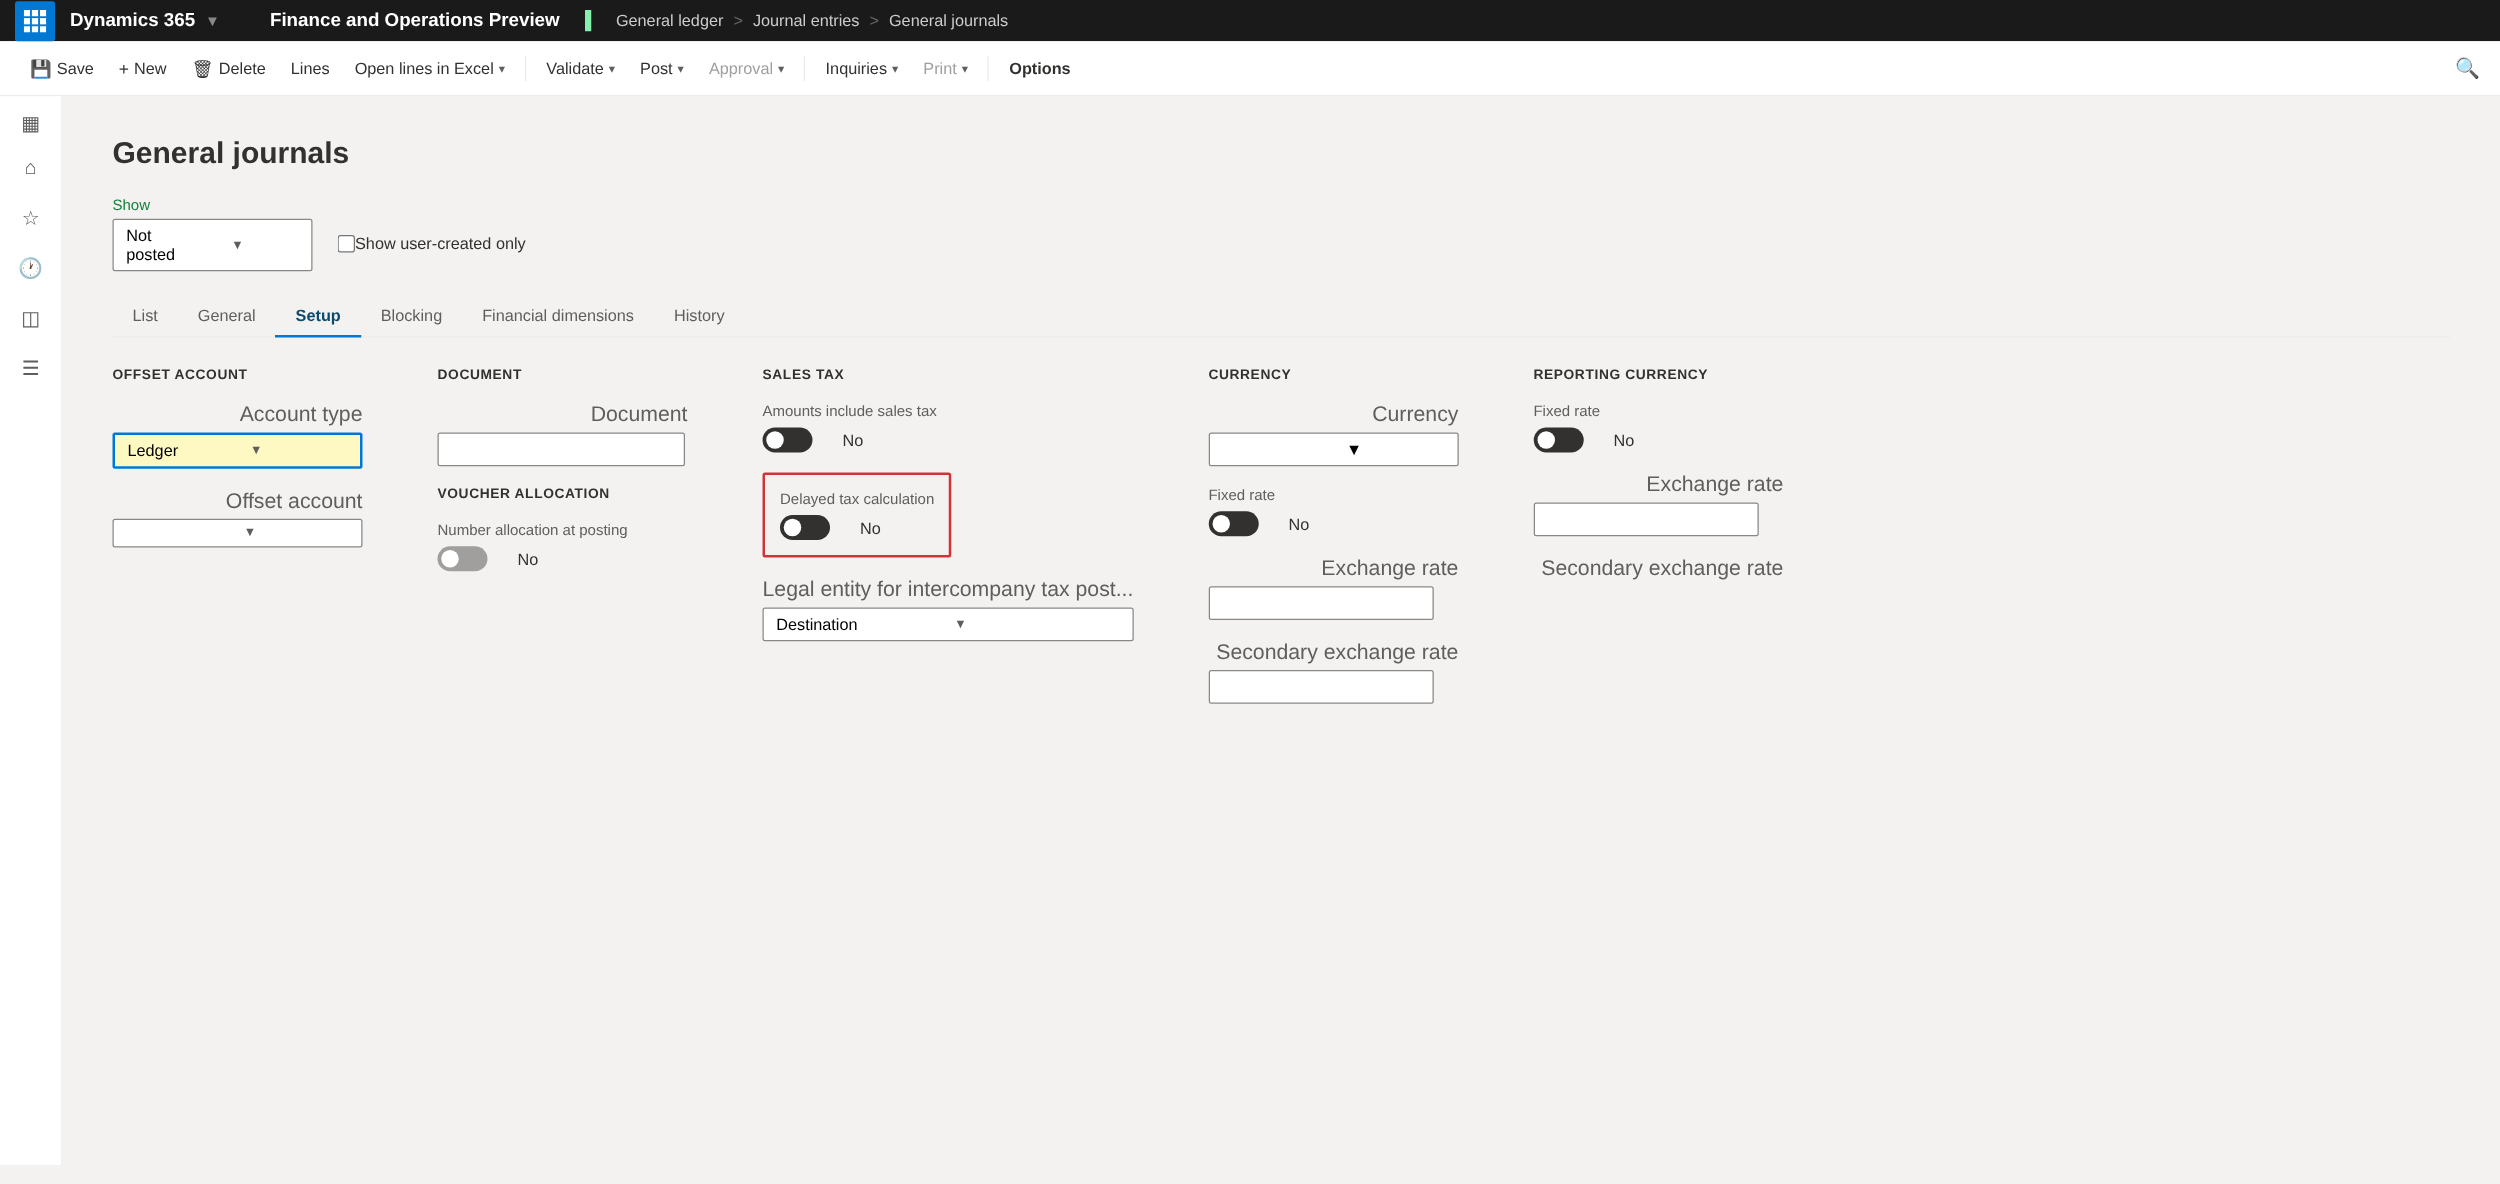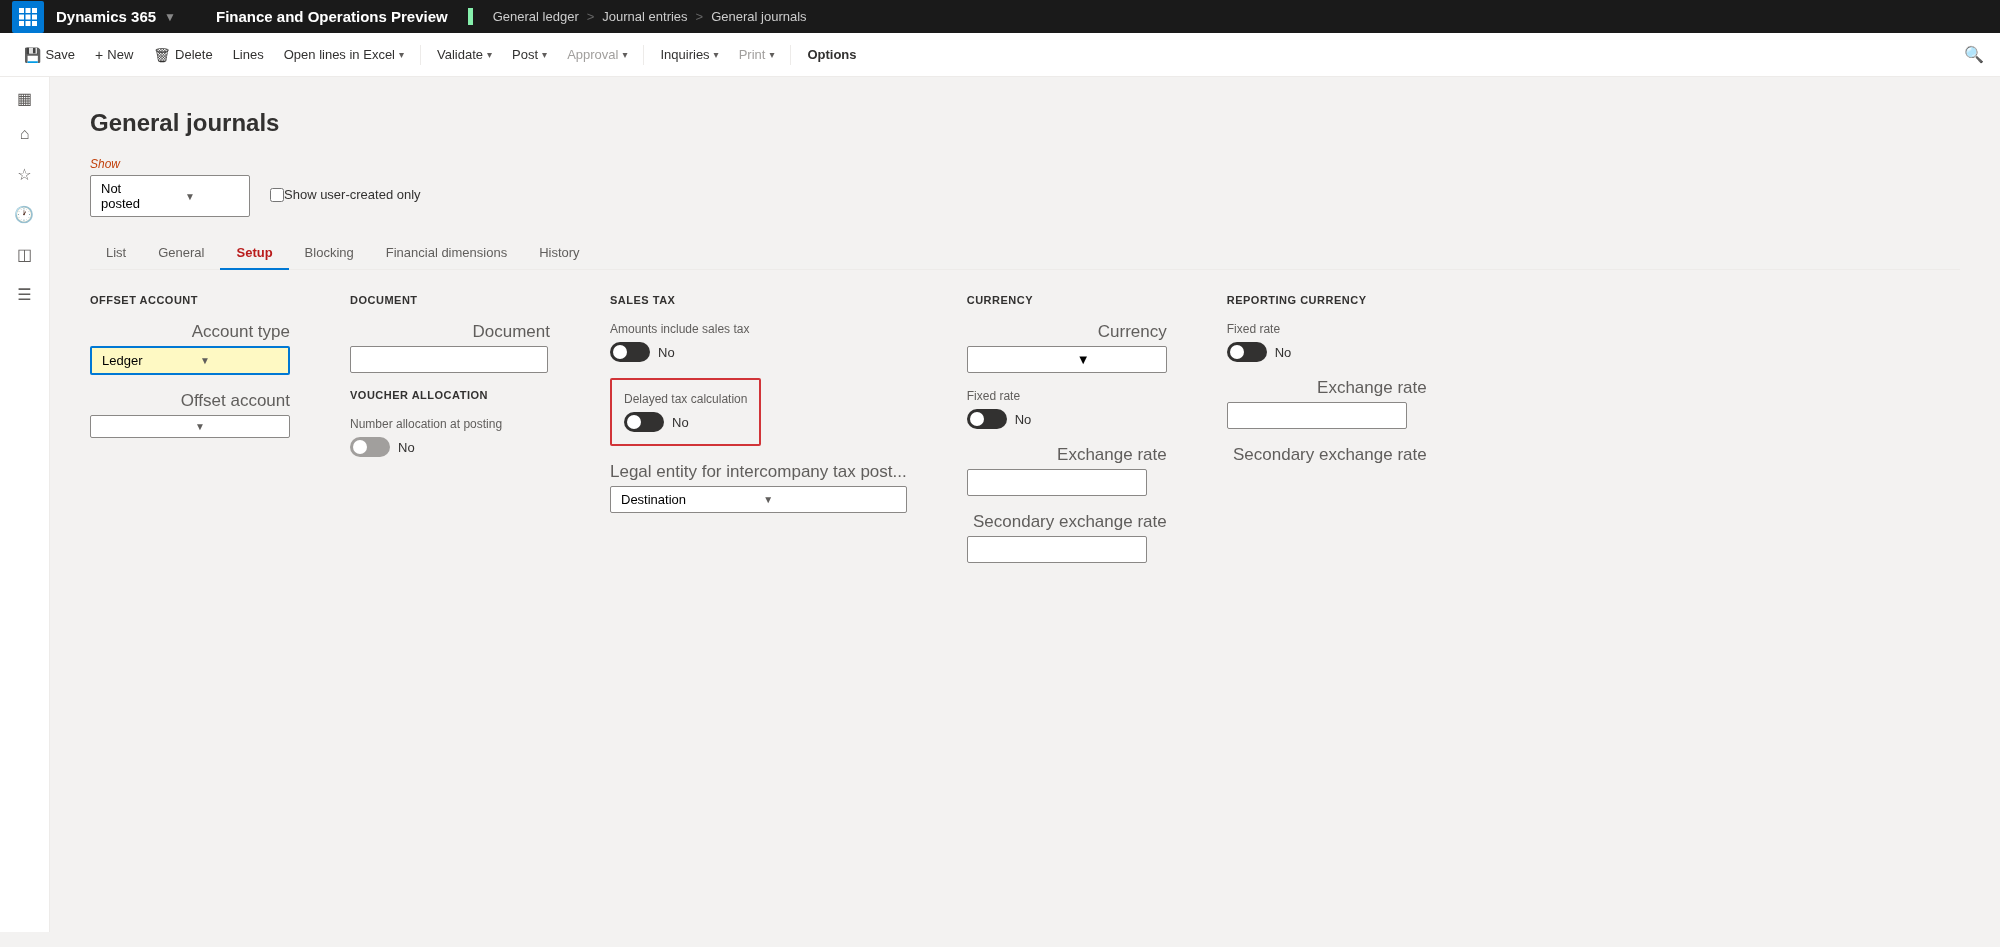--- a/index.html
+++ b/index.html
@@ -111,21 +111,21 @@
       margin-bottom: 20px;
     }
 
     
     .filter-row {
       display: flex;
       align-items: center;
       gap: 20px;
       margin-bottom: 20px;
     }
-    .filter-label { font-size: 12px; color: #c2410c; display: block; margin-bottom: 4px; font-style: italic; }
+    .filter-label { font-size: 12px; color: #15803d; display: block; margin-bottom: 4px; }
     .filter-select-wrap { display: flex; flex-direction: column; }
     .filter-select {
       display: flex; align-items: center;
       border: 1px solid #8a8886;
       background: #fff;
       padding: 5px 10px;
       border-radius: 2px;
       cursor: pointer;
       font-size: 13px;
       min-width: 160px;
@@ -149,21 +149,21 @@
     }
     .tab {
       padding: 8px 16px;
       font-size: 13px;
       color: #605e5c;
       cursor: pointer;
       border-bottom: 2px solid transparent;
       margin-bottom: -1px;
     }
     .tab.active {
-      color: #b91c1c;
+      color: #0c4a6e;
       border-bottom: 2px solid #0078d4;
       font-weight: 600;
     }
 
     
     .sections-row {
       display: flex;
       gap: 60px;
       align-items: flex-start;
     }
@@ -208,21 +208,21 @@
       border-radius: 2px;
       font-size: 13px;
       min-width: 180px;
       margin-bottom: 16px;
       display: block;
     }
 
     
     .toggle-row { display: flex; flex-direction: column; margin-bottom: 16px; }
     .toggle-label { font-size: 12px; color: #605e5c; margin-bottom: 6px; }
-    .toggle-control { display: flex; align-items: center; gap: 8px; text-align: center; }
+    .toggle-control { display: flex; align-items: center; gap: 24px; text-align: center; }
     .toggle {
       width: 40px; height: 20px;
       border-radius: 10px;
       background: #323130;
       position: relative;
       cursor: pointer;
       flex-shrink: 0;
     }
     .toggle::after {
       content: '';

